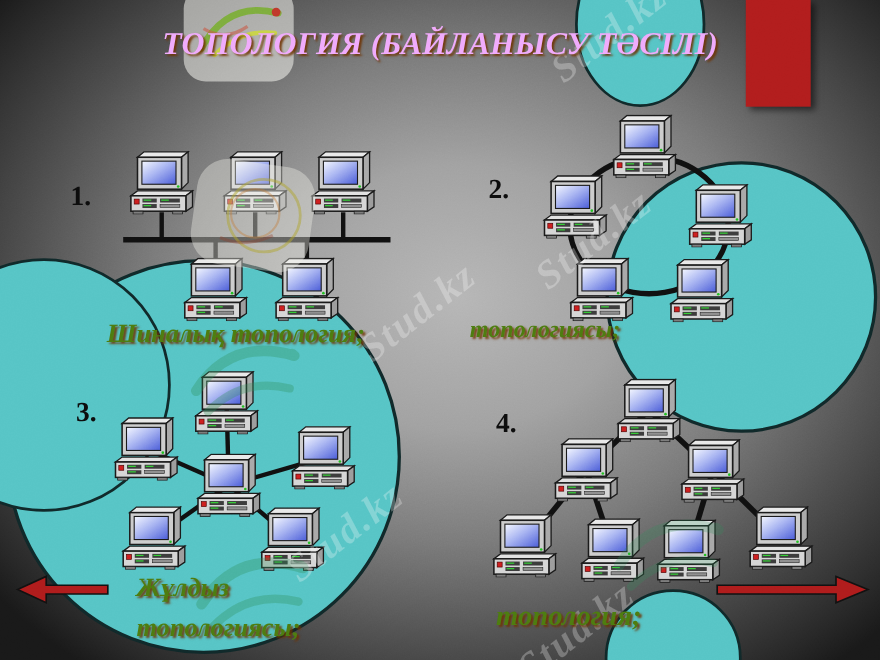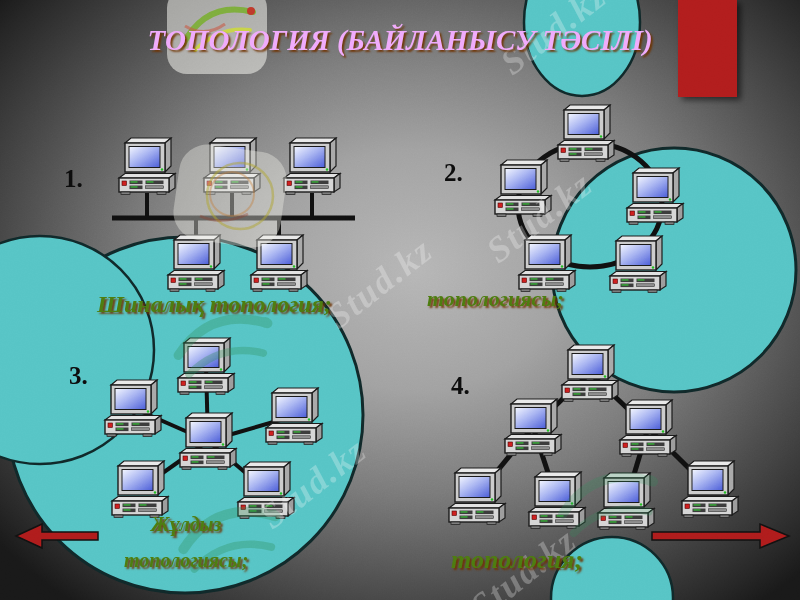--- a/index.html
+++ b/index.html
@@ -35,21 +35,21 @@
          font-style:italic;font-weight:bold;font-size:29px;line-height:37px;
          color:#f0abfc;text-shadow:2px 2px 2px rgba(110,50,0,0.9);}
   .num{position:absolute;z-index:7;font-weight:bold;font-size:25px;color:#0c0c0c;}
   .num1{left:64px;top:165px}.num2{left:444px;top:159px}
   .num3{left:69px;top:362px}.num4{left:451px;top:372px}
   .lbl{position:absolute;z-index:7;font-style:italic;font-weight:bold;color:#4d7c0f;
        text-shadow:2px 2px 2px rgba(110,50,0,0.9);}
   .lbl span{display:block;}
   .lbl1{left:97px;top:291px;font-size:24px;}
   .lbl2{left:427px;top:283px;font-size:22px;line-height:31px;}
-  .lbl3{left:124px;top:506px;font-size:20px;line-height:36px;text-align:center;}
+  .lbl3{left:124px;top:517px;font-size:24px;line-height:36px;}
   .lbl4{left:451px;top:541px;font-size:26px;line-height:37px;}
 
   
   .noise{z-index:9;mix-blend-mode:overlay;pointer-events:none;}
 </style>
 </head>
 <body>
 
 <div class="slide">
 

